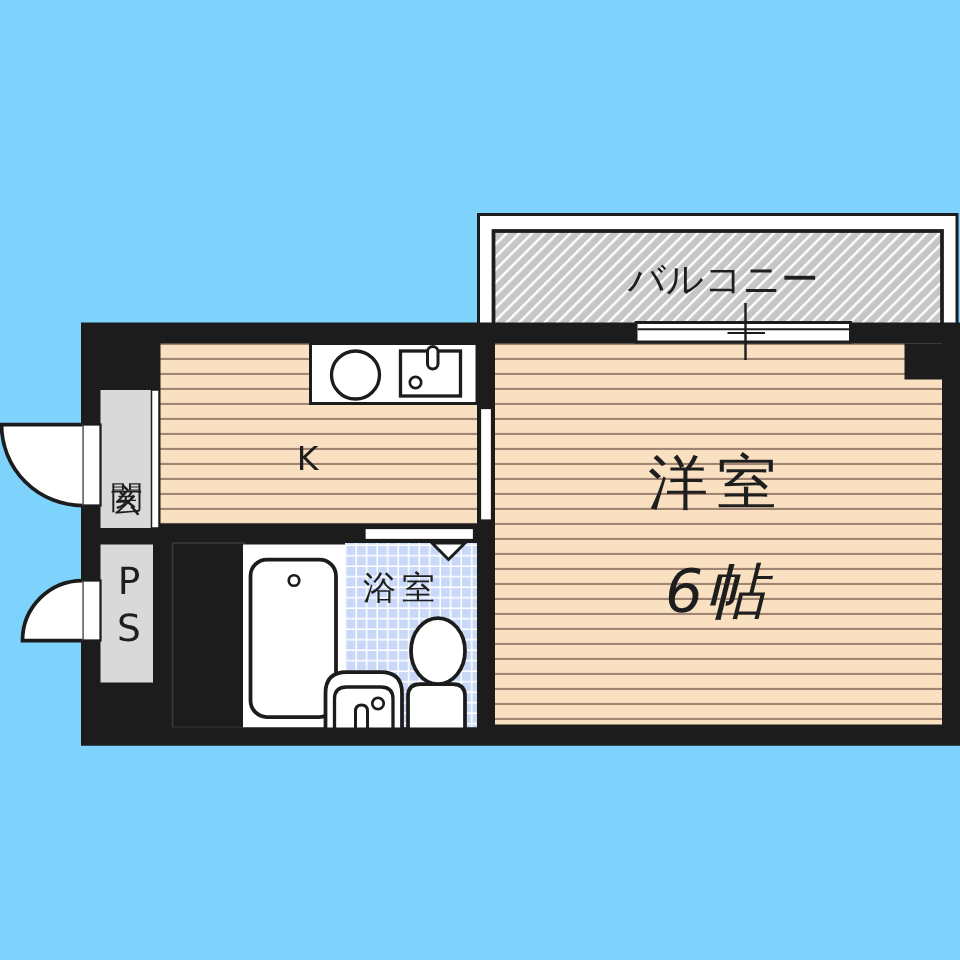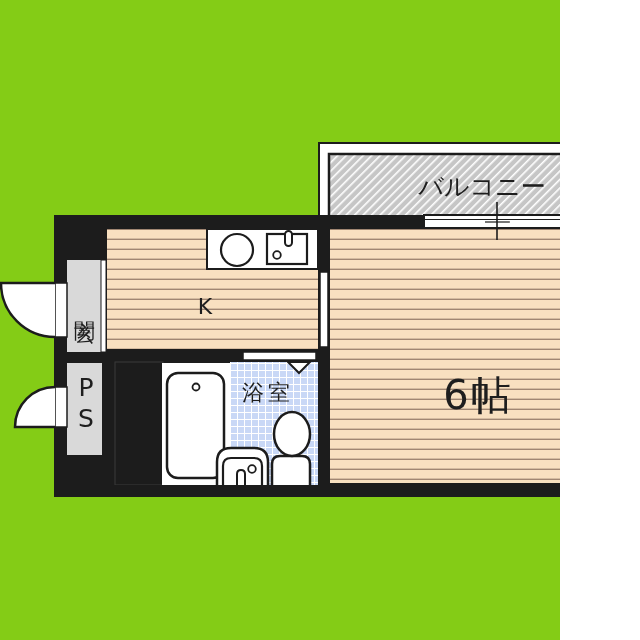--- a/index.html
+++ b/index.html
@@ -1,35 +1,35 @@
 <!DOCTYPE html>
 <html><head>
 <meta charset="utf-8">
 <style>
   html, body { margin: 0; padding: 0; background: #ffffff; }
   #stage {
     position: relative;
-    width: 560px; height: 640px;
+    width: 640px; height: 640px;
     overflow: hidden;
-    background: #84cc16;
+    background: #7dd3fc;
     font-family: "DejaVu Sans", "Liberation Sans", sans-serif;
     color: #1a1a1a;
   }
   #plan-svg { position: absolute; left: 0; top: 0; }
   .label {
     position: absolute;
     transform: translate(-50%, -50%);
     white-space: nowrap;
     line-height: 1;
     color: #1e1e1e;
   }
   .balcony-label { left: 482px; top: 186px; font-size: 25px; letter-spacing: 0px; }
   .k-label { left: 205px; top: 307px; font-size: 22px; }
   .western-label { left: 478px; top: 322px; font-size: 40px; letter-spacing: 6px; }
-  .size-label { left: 478px; top: 395px; font-size: 40px; letter-spacing: 2px; }
+  .size-label { left: 478px; top: 395px; font-size: 40px; letter-spacing: 2px; font-style: italic; }
   .bath-label { left: 268px; top: 393px; font-size: 22px; letter-spacing: 4px; }
   .entrance-label {
     left: 84px; top: 305px; font-size: 21px;
     writing-mode: vertical-rl; letter-spacing: 0px;
   }
   .ps-label {
     left: 86px; top: 404px; font-size: 25px;
     writing-mode: vertical-rl; text-orientation: upright; letter-spacing: 2px;
   }
 </style>
@@ -118,17 +118,18 @@
 
       <rect x="243" y="352" width="73" height="8" fill="#ffffff" stroke="#1c1c1c" stroke-width="1.5"></rect>
       <polygon points="288,362 310,362 299,373" fill="#ffffff" stroke="#1c1c1c" stroke-width="2"></polygon>
     </g>
 
     <rect x="54" y="485" width="586" height="12" fill="#1c1c1c"></rect>
   </svg>
 
   <div class="label balcony-label">バルコニー</div>
   <div class="label k-label">K</div>
+  <div class="label western-label">洋室</div>
   <div class="label size-label">6帖</div>
   <div class="label bath-label">浴室</div>
   <div class="label entrance-label">玄関</div>
   <div class="label ps-label">PS</div>
 </div>
 
 </body></html>

